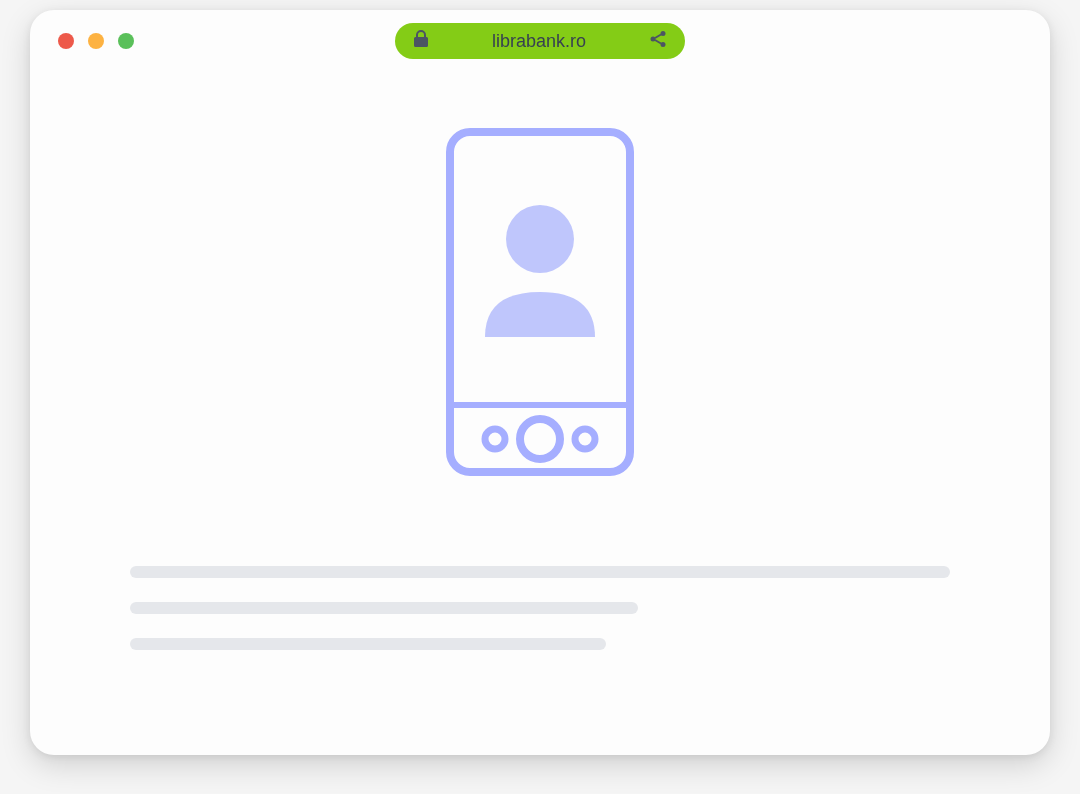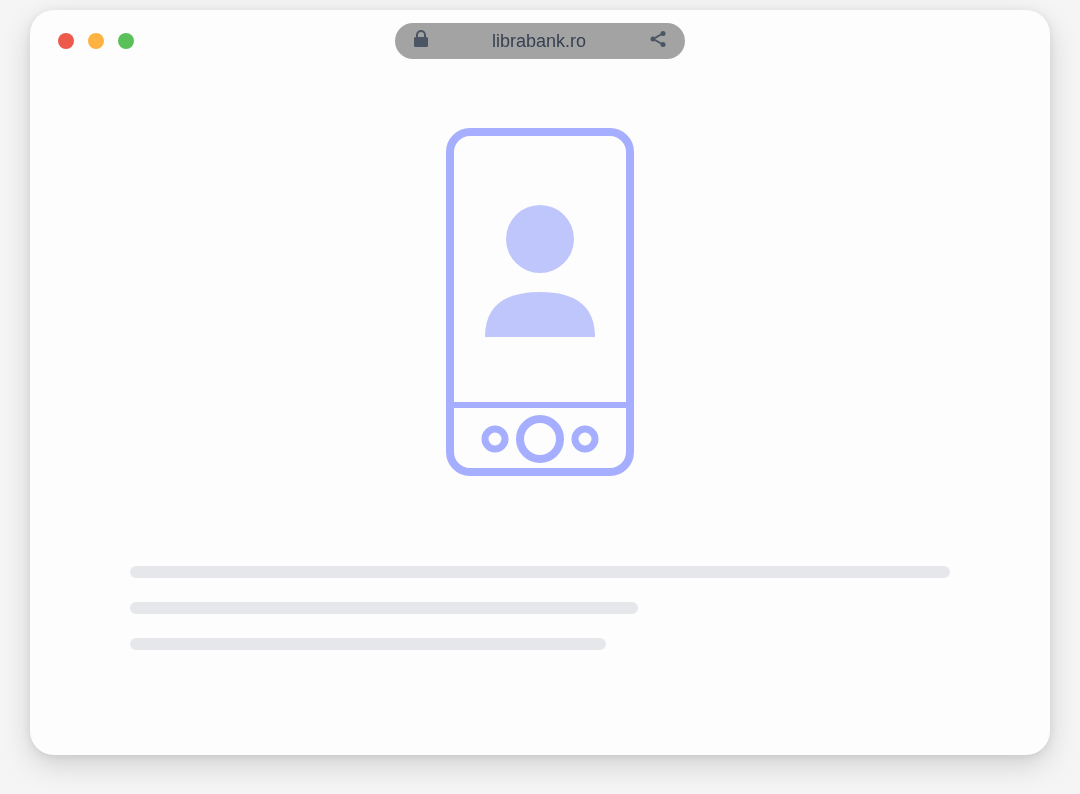--- a/index.html
+++ b/index.html
@@ -50,21 +50,21 @@
     }
     
     .tl-red { background: #ED594A; }
     .tl-yellow { background: #FDB241; }
     .tl-green { background: #5AC05A; }
     
     .address-bar {
       position: absolute;
       left: 50%;
       transform: translateX(-50%);
-      background: #a3a3a3;
+      background: #84cc16;
       border-radius: 999px;
       height: 36px;
       width: 290px;
       display: flex;
       align-items: center;
       padding: 0 18px;
       gap: 18px;
     }
     
     .lock-icon {

